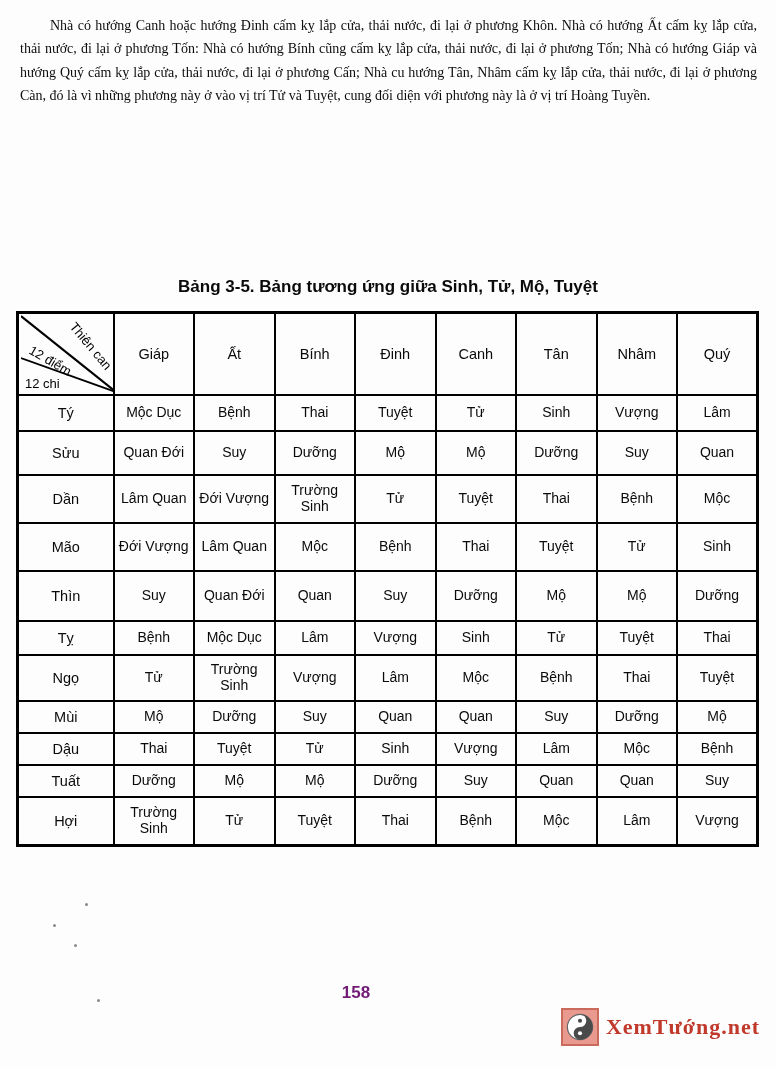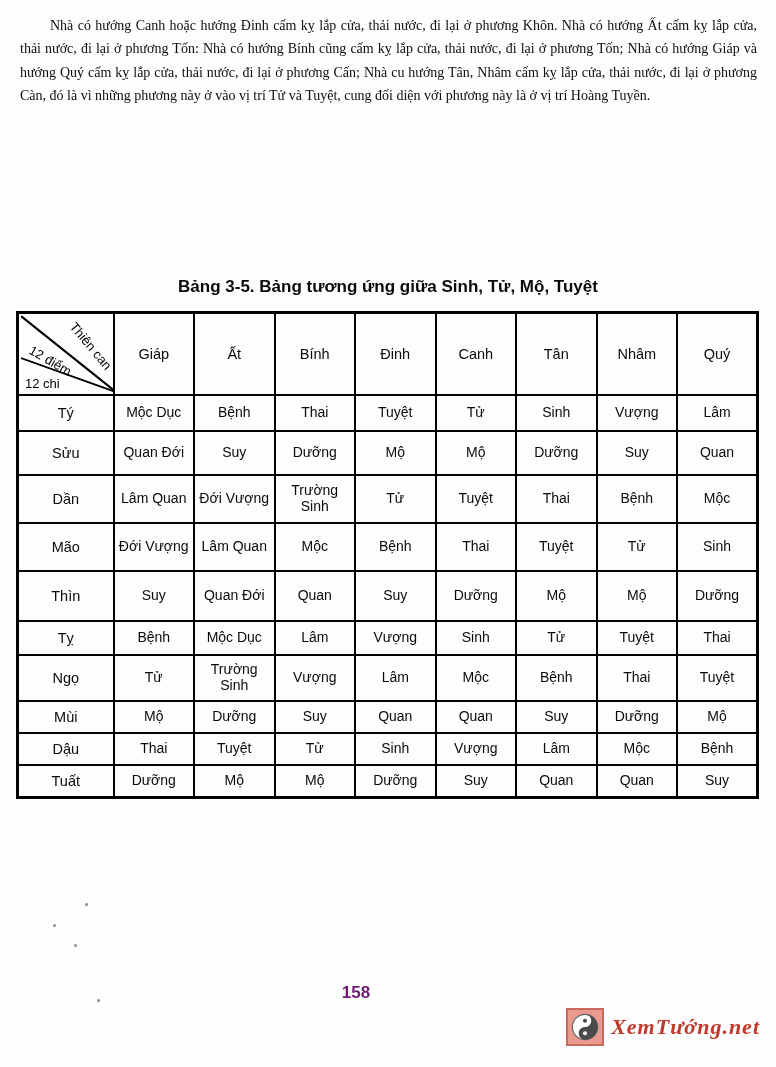--- a/index.html
+++ b/index.html
@@ -46,21 +46,21 @@
     text-align:center;
     font-family:"Liberation Sans", sans-serif;
     font-weight:bold; font-size:17px; color:#701a75;
   }
   .watermark {
     position:absolute; right:16px; top:1008px;
     display:flex; align-items:center; gap:7px;
   }
   .watermark-text {
     font-family:"Liberation Serif", serif;
-    font-style:italic; font-weight:bold;
+    font-weight:bold;
     font-size:22px; letter-spacing:1px;
     color:#c0392b;
   }
   .yinyang-box {
     width:38px; height:38px;
     background:#e9998d;
     border:2px solid #c96a5c;
     box-sizing:border-box;
     display:flex; align-items:center; justify-content:center;
   }
@@ -211,20 +211,31 @@
         <td class="rowhead">Tuất</td>
         <td>Dưỡng</td>
         <td>Mộ</td>
         <td>Mộ</td>
         <td>Dưỡng</td>
         <td>Suy</td>
         <td>Quan</td>
         <td>Quan</td>
         <td>Suy</td>
       </tr>
+      <tr style="height: 48px;">
+        <td class="rowhead">Hợi</td>
+        <td>Trường Sinh</td>
+        <td>Tử</td>
+        <td>Tuyệt</td>
+        <td>Thai</td>
+        <td>Bệnh</td>
+        <td>Mộc</td>
+        <td>Lâm</td>
+        <td>Vượng</td>
+      </tr>
     </tbody>
 </table>
 
 <div class="page-number">158</div>
 
 <div class="speckle" style="left:85px; top:903px;"></div>
 <div class="speckle" style="left:53px; top:924px;"></div>
 <div class="speckle" style="left:74px; top:944px;"></div>
 <div class="speckle" style="left:97px; top:999px;"></div>
 

